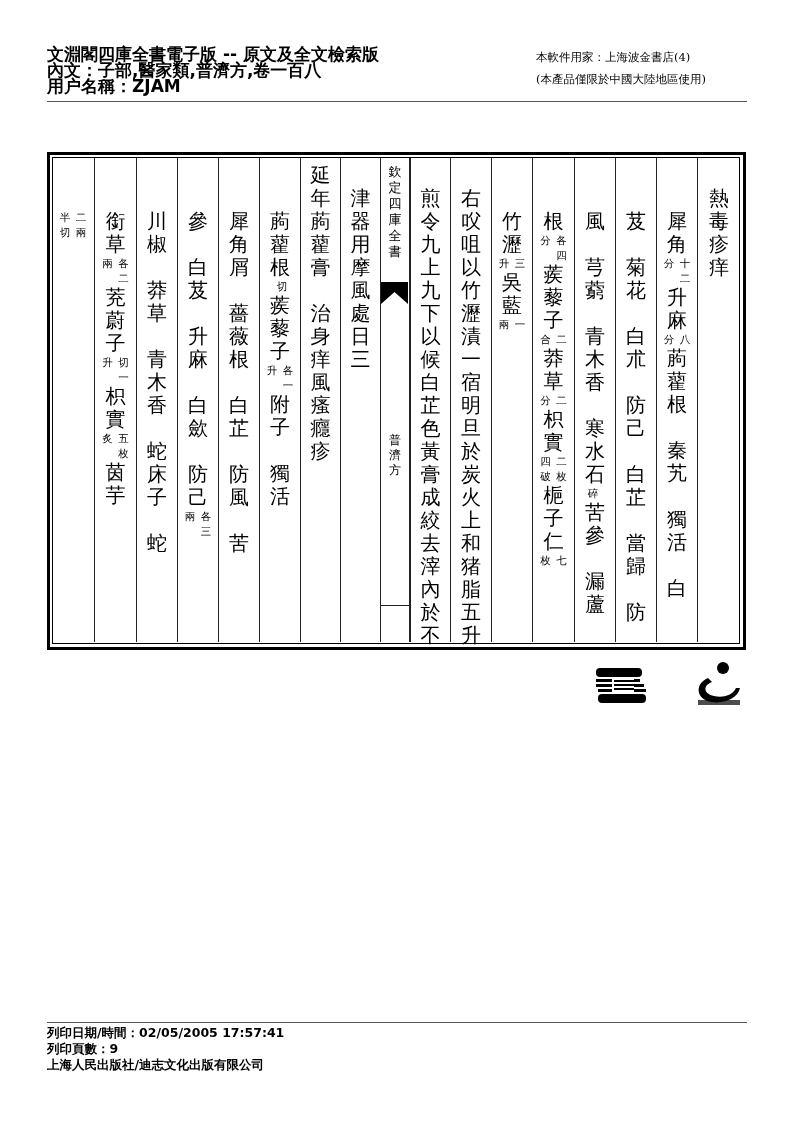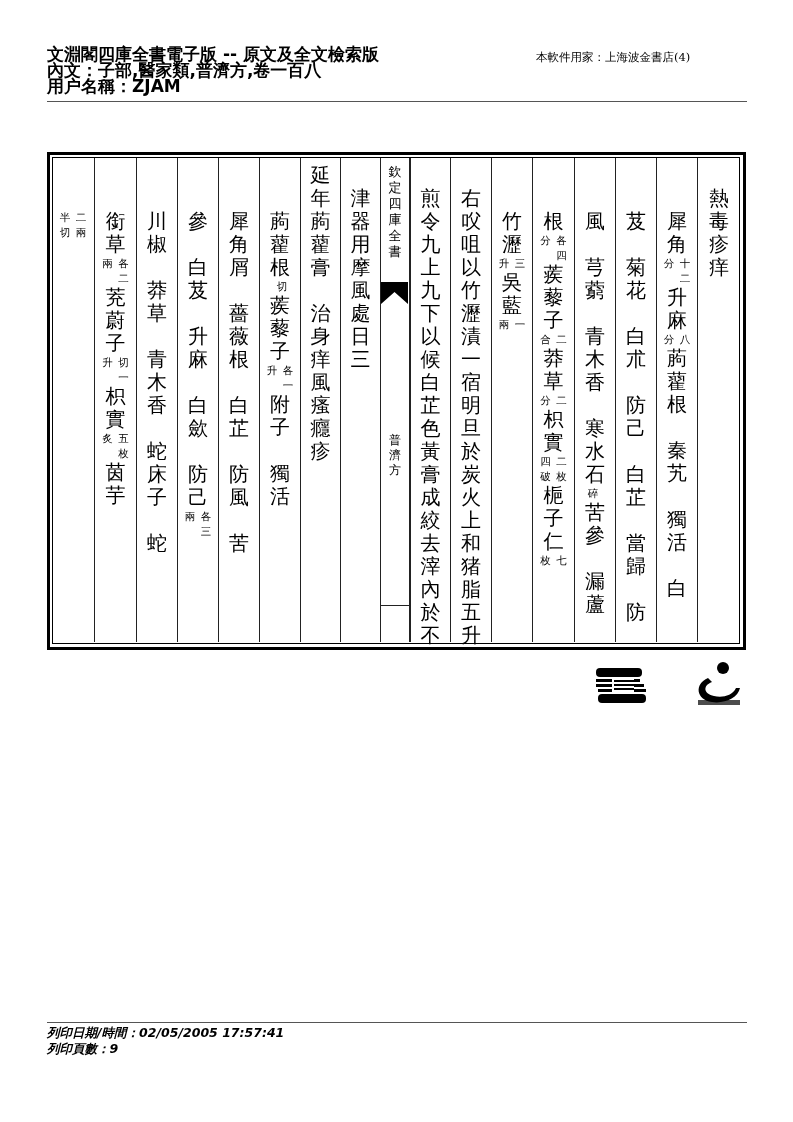--- a/index.html
+++ b/index.html
@@ -1,21 +1,21 @@
 <!DOCTYPE html>
 <html><head>
 <meta charset="utf-8">
 <style>
   html, body { margin:0; padding:0; background:#ffffff; }
   body { width:793px; height:1122px; position:relative; overflow:hidden; font-family:"DejaVu Serif","Liberation Serif",serif; color:#000; }
   .hdr-left { position:absolute; left:47px; top:46px; font-family:"DejaVu Sans","Liberation Sans",sans-serif; font-weight:bold; font-size:17px; line-height:16px; }
   .hdr-right { position:absolute; left:536px; top:46px; font-family:"DejaVu Serif","Liberation Serif",serif; font-size:11.5px; line-height:22px; }
   .hdr-rule { position:absolute; left:47px; top:101px; width:700px; height:0; border-top:1.5px solid #555; }
   .ftr-rule { position:absolute; left:47px; top:1022px; width:700px; height:0; border-top:1.5px solid #555; }
-  .ftr { position:absolute; left:47px; top:1025px; font-family:"DejaVu Sans","Liberation Sans",sans-serif; font-weight:bold; font-size:12.5px; line-height:16px;font-style:italic; }
+  .ftr { position:absolute; left:47px; top:1025px; font-family:"DejaVu Sans","Liberation Sans",sans-serif; font-weight:bold; font-size:12.5px; line-height:16px; }
 
   .frame-outer { position:absolute; left:47px; top:152px; width:693px; height:492px; border:3px solid #000; }
   .frame-inner { position:absolute; left:52px; top:157px; width:686px; height:485px; border:1px solid #000; }
   .col { position:absolute; top:158px; height:484px; border-left:1.5px solid #222; box-sizing:border-box; }
   .coltext { position:absolute; top:6px; left:0; right:0; display:flex; flex-direction:column; align-items:center; }
   .ch { font-size:20px; line-height:23px; height:23px; width:24px; text-align:center; }
   .gap { height:23px; }
   .small-pair { display:flex; flex-direction:row-reverse; justify-content:center; width:30px; gap:4px; }
   .small-pair .sc { display:flex; flex-direction:column; align-items:center; }
   .sm { font-size:10.5px; line-height:15px; height:15px; width:12px; text-align:center; }
@@ -32,20 +32,21 @@
 </head>
 <body>
 
 <div class="hdr-left">
   <div>文淵閣四庫全書電子版 -- 原文及全文檢索版</div>
   <div>內文：子部,醫家類,普濟方,卷一百八</div>
   <div>用户名稱：ZJAM</div>
 </div>
 <div class="hdr-right">
   <div>本軟件用家：上海波金書店(4)</div>
+  <div>(本產品僅限於中國大陸地區使用)</div>
 </div>
 <div class="hdr-rule"></div>
 
 <div class="frame-outer"></div>
 <div class="frame-inner"></div>
 
 <div id="columns">
     <div class="col" style="left: 697px; width: 43px;">
       <div class="coltext">
         <div class="gap"></div>
@@ -508,13 +509,14 @@
     <circle cx="133" cy="8" r="6"></circle>
     <path d="M118,18 C104,24 106,40 122,42 C134,44 148,38 150,28 L146,28 C142,36 132,38 124,36 C114,34 112,26 122,22 Z"></path>
     <path d="M108,40 L150,40 L150,45 L108,45 Z" opacity="0.7"></path>
   </g>
 </svg>
 
 <div class="ftr-rule"></div>
 <div class="ftr">
   <div>列印日期/時間：02/05/2005 17:57:41</div>
   <div>列印頁數：9</div>
+  <div>上海人民出版社/迪志文化出版有限公司</div>
 </div>
 
 </body></html>

